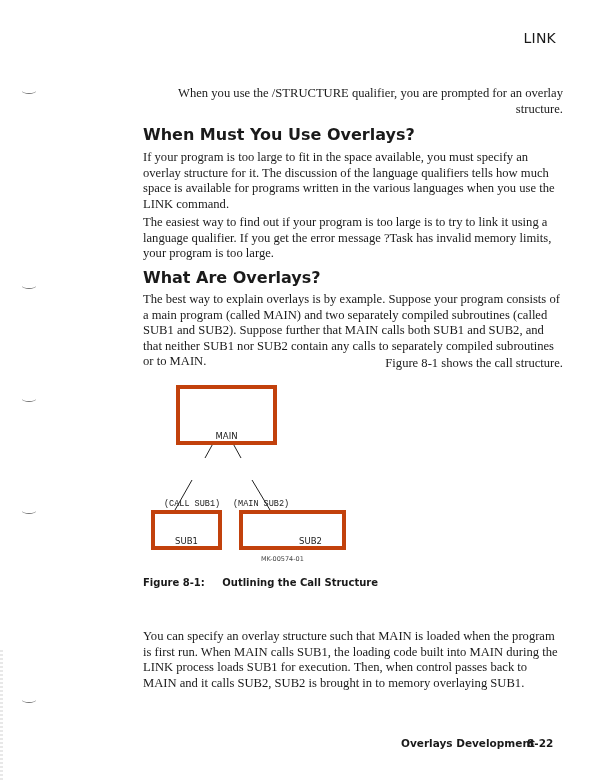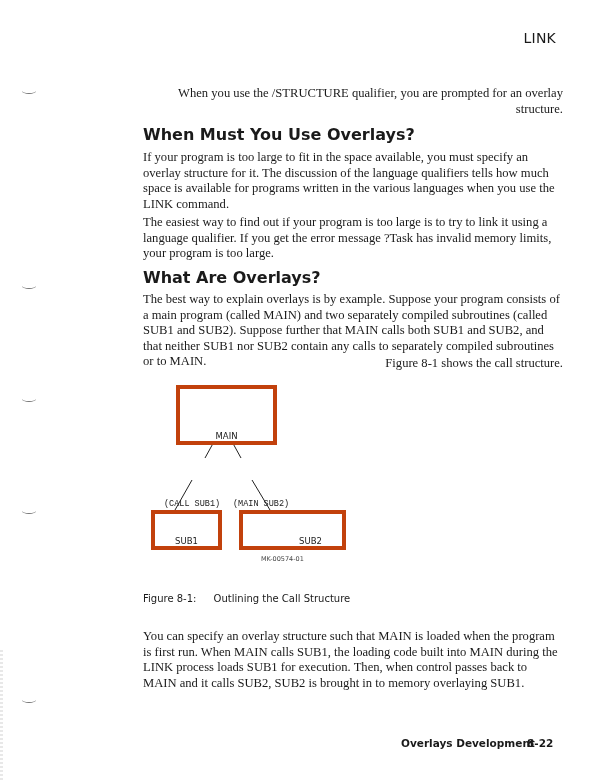--- a/index.html
+++ b/index.html
@@ -4,21 +4,21 @@
 <style>
   html, body { margin:0; padding:0; }
   body { width:604px; height:783px; background:#ffffff; position:relative; overflow:hidden; color:#1a1a1a; }
   .running-head { position:absolute; right:48px; top:30px; font-family:"DejaVu Sans", sans-serif; font-weight:normal; font-size:14px; letter-spacing:0.2px; }
   .para { position:absolute; left:143px; width:420px; font-family:"Liberation Serif", serif; font-size:12.6px; line-height:15.5px; margin:0; }
   .heading { position:absolute; left:143px; font-family:"DejaVu Sans", sans-serif; font-weight:bold; font-size:16px; margin:0; }
   .margin-mark { position:absolute; left:22px; width:14px; height:5px; border-bottom:1px solid #777; border-radius:0 0 50% 50%; }
   .box { position:absolute; border:4px solid #c2410c; background:#fff; display:flex; align-items:flex-end; justify-content:center; font-family:"DejaVu Sans", sans-serif; font-size:8.5px; }
   .call-label { position:absolute; font-family:Liberation Mono, monospace; font-size:8.5px; white-space:nowrap;margin-top:36px; }
   .fig-id { position:absolute; font-family:"DejaVu Sans", sans-serif; font-size:6.5px; color:#444; }
-  .caption { position:absolute; left:143px; top:593px; font-family:"DejaVu Sans", sans-serif; font-weight:normal; font-size:10px; }
+  .caption { position:absolute; left:143px; top:577px; font-family:"DejaVu Sans", sans-serif; font-weight:bold; font-size:10px; }
   .caption .num { margin-right:14px; }
   .footer { position:absolute; top:737px; font-family:"DejaVu Sans", sans-serif; font-weight:bold; font-size:10.5px; }
   .scan-edge { position:absolute; left:0; top:650px; width:3px; height:130px; background:repeating-linear-gradient(to bottom,#e8e8e8 0 2px,#fff 2px 4px); }
 </style>
 </head>
 <body>
 
 <div class="running-head">LINK</div>
 
 <div class="margin-mark" style="top:88px;"></div>

